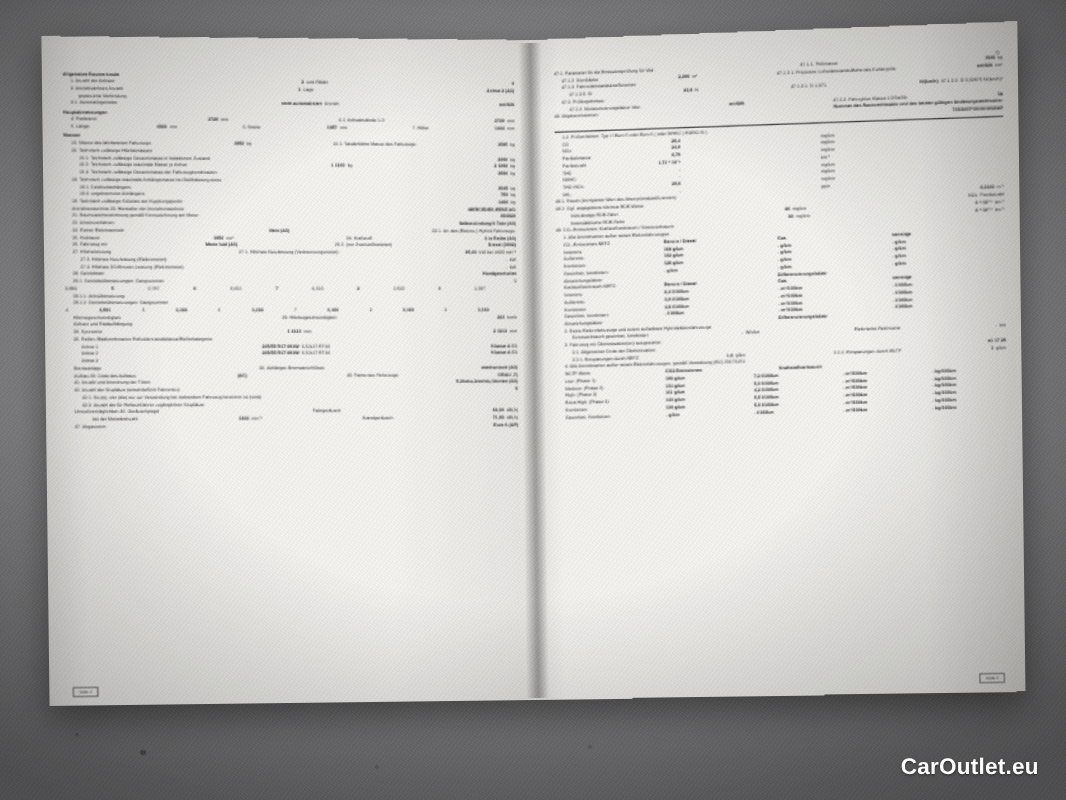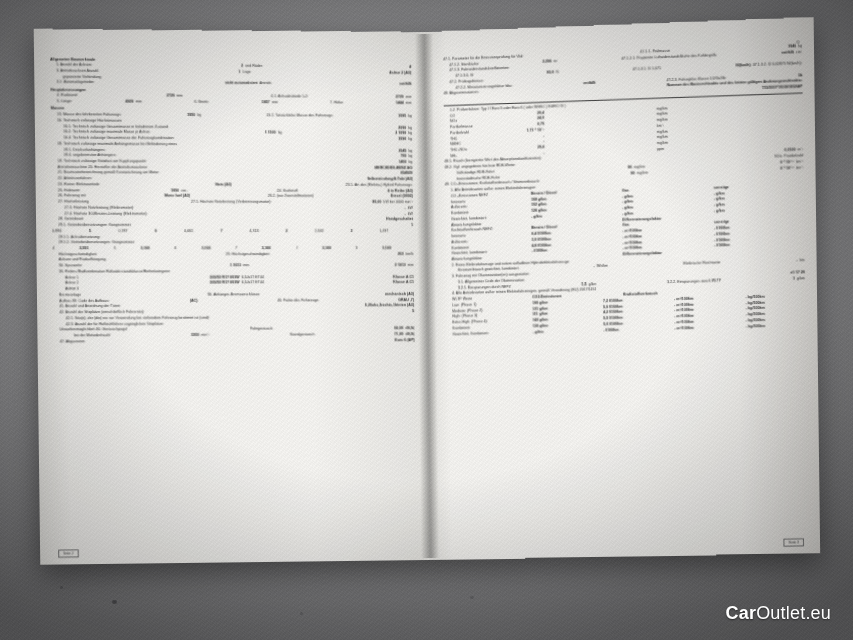--- a/index.html
+++ b/index.html
@@ -143,21 +143,21 @@
     position: absolute;
     right: 22px;
     bottom: 16px;
     z-index: 60;
     color: #ffffff;
     font-size: 18px;
     letter-spacing: 0.2px;
     text-shadow: 0 1px 2px rgba(0,0,0,0.55);
     font-family: "Liberation Sans", sans-serif;
   }
-  #logo .thin { font-weight: normal; }
+  #logo .thin { font-weight: bold; }
   #logo .bold { font-weight: bold; }
 
   
   .speck {
     position: absolute;
     background: rgba(40,40,42,0.5);
     border-radius: 50%;
     z-index: 30;
   }
 </style>

